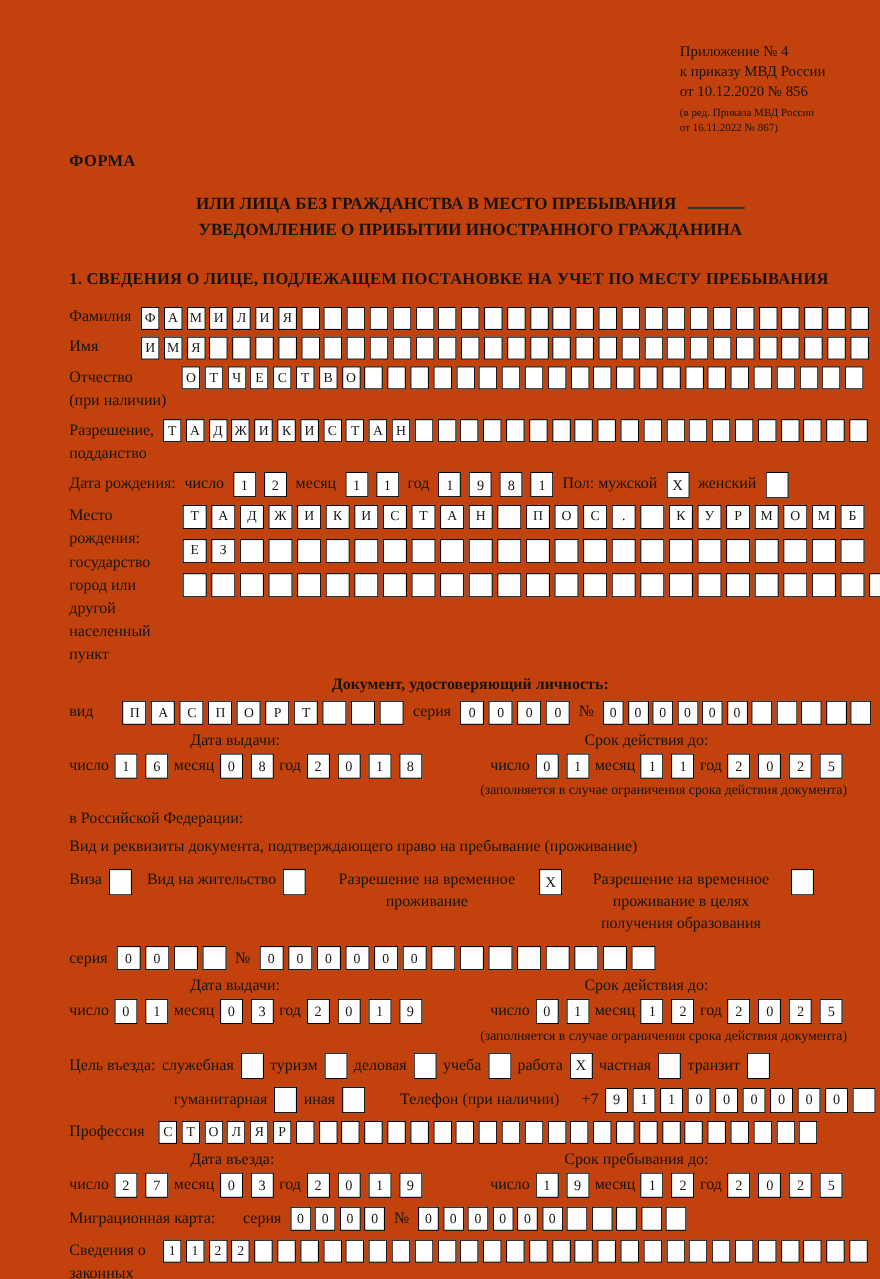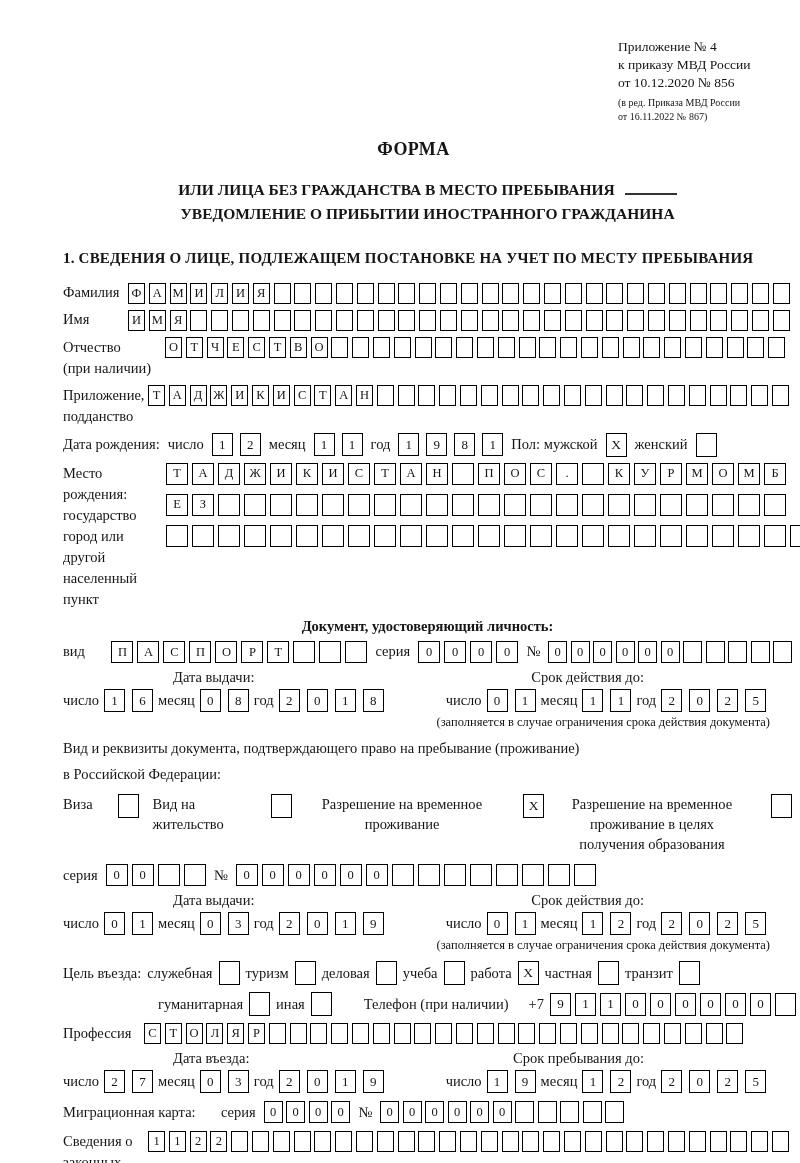--- a/index.html
+++ b/index.html
@@ -1,26 +1,26 @@
 <!DOCTYPE html>
 <html><head>
 <meta charset="utf-8">
 <style>
   * { box-sizing: border-box; }
   html,body { margin:0; padding:0; background:#e8e8e8; }
   .page {
-    width:800px; height:1163px; margin:0 auto; background:#ffffff;
+    width:800px; height:1163px; margin:0 auto; background:#c2410c;
     font-family:"Liberation Serif","DejaVu Serif",serif; color:#151515;
     padding:38px 8px 0 63px; overflow:hidden; position:relative;
   }
   
   .appendix { margin-left:555px; font-size:13.5px; line-height:1.32; }
   .appendix .small { font-size:10px; }
   .appendix .gap { margin-top:5px; }
-  .forma { text-align:center; font-weight:bold; font-size:18px; margin:16px 28px 0 0; letter-spacing:.4px; }
+  .forma { text-align:left; font-weight:bold; font-size:15px; margin:16px 28px 0 0; letter-spacing:.4px; }
   
   .title { text-align:center; font-weight:bold; font-size:15.5px; line-height:1.55; margin-top:18px; }
   .blank-line { display:inline-block; width:52px; border-bottom:2px solid #333; margin-left:10px; }
   .section-title { font-weight:bold; font-size:15px; letter-spacing:.2px; margin-top:24px; margin-bottom:16px; }
   
   .row { display:flex; align-items:flex-start; margin-bottom:6px; font-size:14.5px; line-height:1.35; }
   .lbl { flex:none; }
   .w65 { width:65px; }
   .lbl-block { flex:none; line-height:1.45; }
   .w102 { width:102px; }
@@ -47,21 +47,21 @@
   
   .date-head { display:flex; justify-content:space-between; font-size:14.5px; padding:0 148px 0 110px; margin-top:4px; }
   .date-head span { white-space:nowrap; }
   .date-row { display:flex; align-items:center; font-size:14.5px; margin-top:3px; }
   .dgroup { display:flex; align-items:center; gap:5px; }
   .dgroup.right { margin-left:62px; }
   .note { font-size:12.5px; text-align:right; margin:3px 22px 8px 0; }
   .para { font-size:14.5px; margin:4px 0 2px 0; line-height:1.5; }
   
   .permits { display:flex; align-items:flex-start; gap:14px; font-size:14.5px; margin:8px 0 10px 0; }
-  .perm { display:flex; align-items:flex-start; gap:25px;justify-content:flex-end; }
+  .perm { display:flex; align-items:flex-start; gap:6px;justify-content:flex-end; }
   .perm .plbl { line-height:1.4; }
   .plbl.c2 { width:192px; text-align:center; }
   .plbl.c3 { width:188px; text-align:center;font-family:Liberation Serif, serif; }
   
   .purpose { display:flex; align-items:center; gap:6px; font-size:14.5px; margin-bottom:7px; flex-wrap:nowrap;text-align:right; }
   .purpose .t { white-space:nowrap; }
   .indent95 { padding-left:95px; }
   .tel-label { margin-left:26px; }
   .plus7 { margin-left:14px; font-size:14.5px; }
 </style>
@@ -197,21 +197,21 @@
         <span class="cell"></span>
         <span class="cell"></span>
         <span class="cell"></span>
         <span class="cell"></span>
         <span class="cell"></span>
       </div>
   </div>
 
   <div class="row">
     <div class="lbl-block w85">
-      <div>Приложение,</div>
+      <div>Разрешение,</div>
       <div>подданство</div>
     </div>
     <div class="cells">
         <span class="cell">Т</span>
         <span class="cell">А</span>
         <span class="cell">Д</span>
         <span class="cell">Ж</span>
         <span class="cell">И</span>
         <span class="cell">К</span>
         <span class="cell">И</span>
@@ -439,22 +439,22 @@
         <span class="cells num">
           <span class="cell">2</span>
           <span class="cell">0</span>
           <span class="cell">2</span>
           <span class="cell">5</span>
         </span>
     </span>
   </div>
   <div class="note">(заполняется в случае ограничения срока действия документа)</div>
 
+  <div class="para">в Российской Федерации:</div>
   <div class="para">Вид и реквизиты документа, подтверждающего право на пребывание (проживание)</div>
-  <div class="para">в Российской Федерации:</div>
 
   <div class="permits">
     <span class="perm">
       <span class="plbl">Виза</span>
       <span class="cells checkbox">
           <span class="cell"></span>
         </span>
     </span>
     <span class="perm">
       <span class="plbl">Вид на жительство</span>

